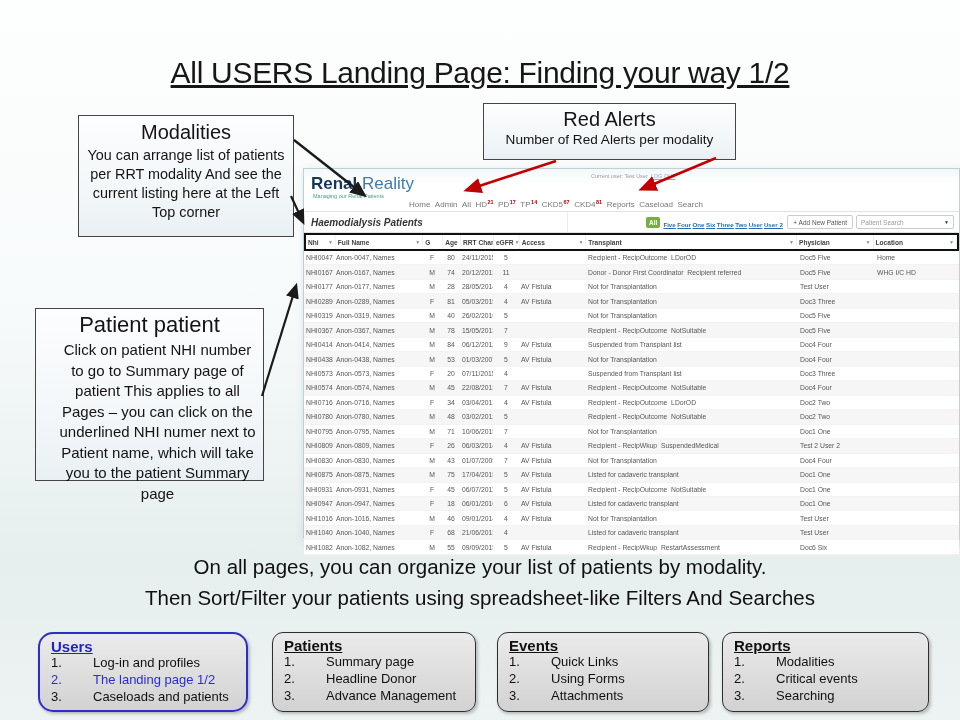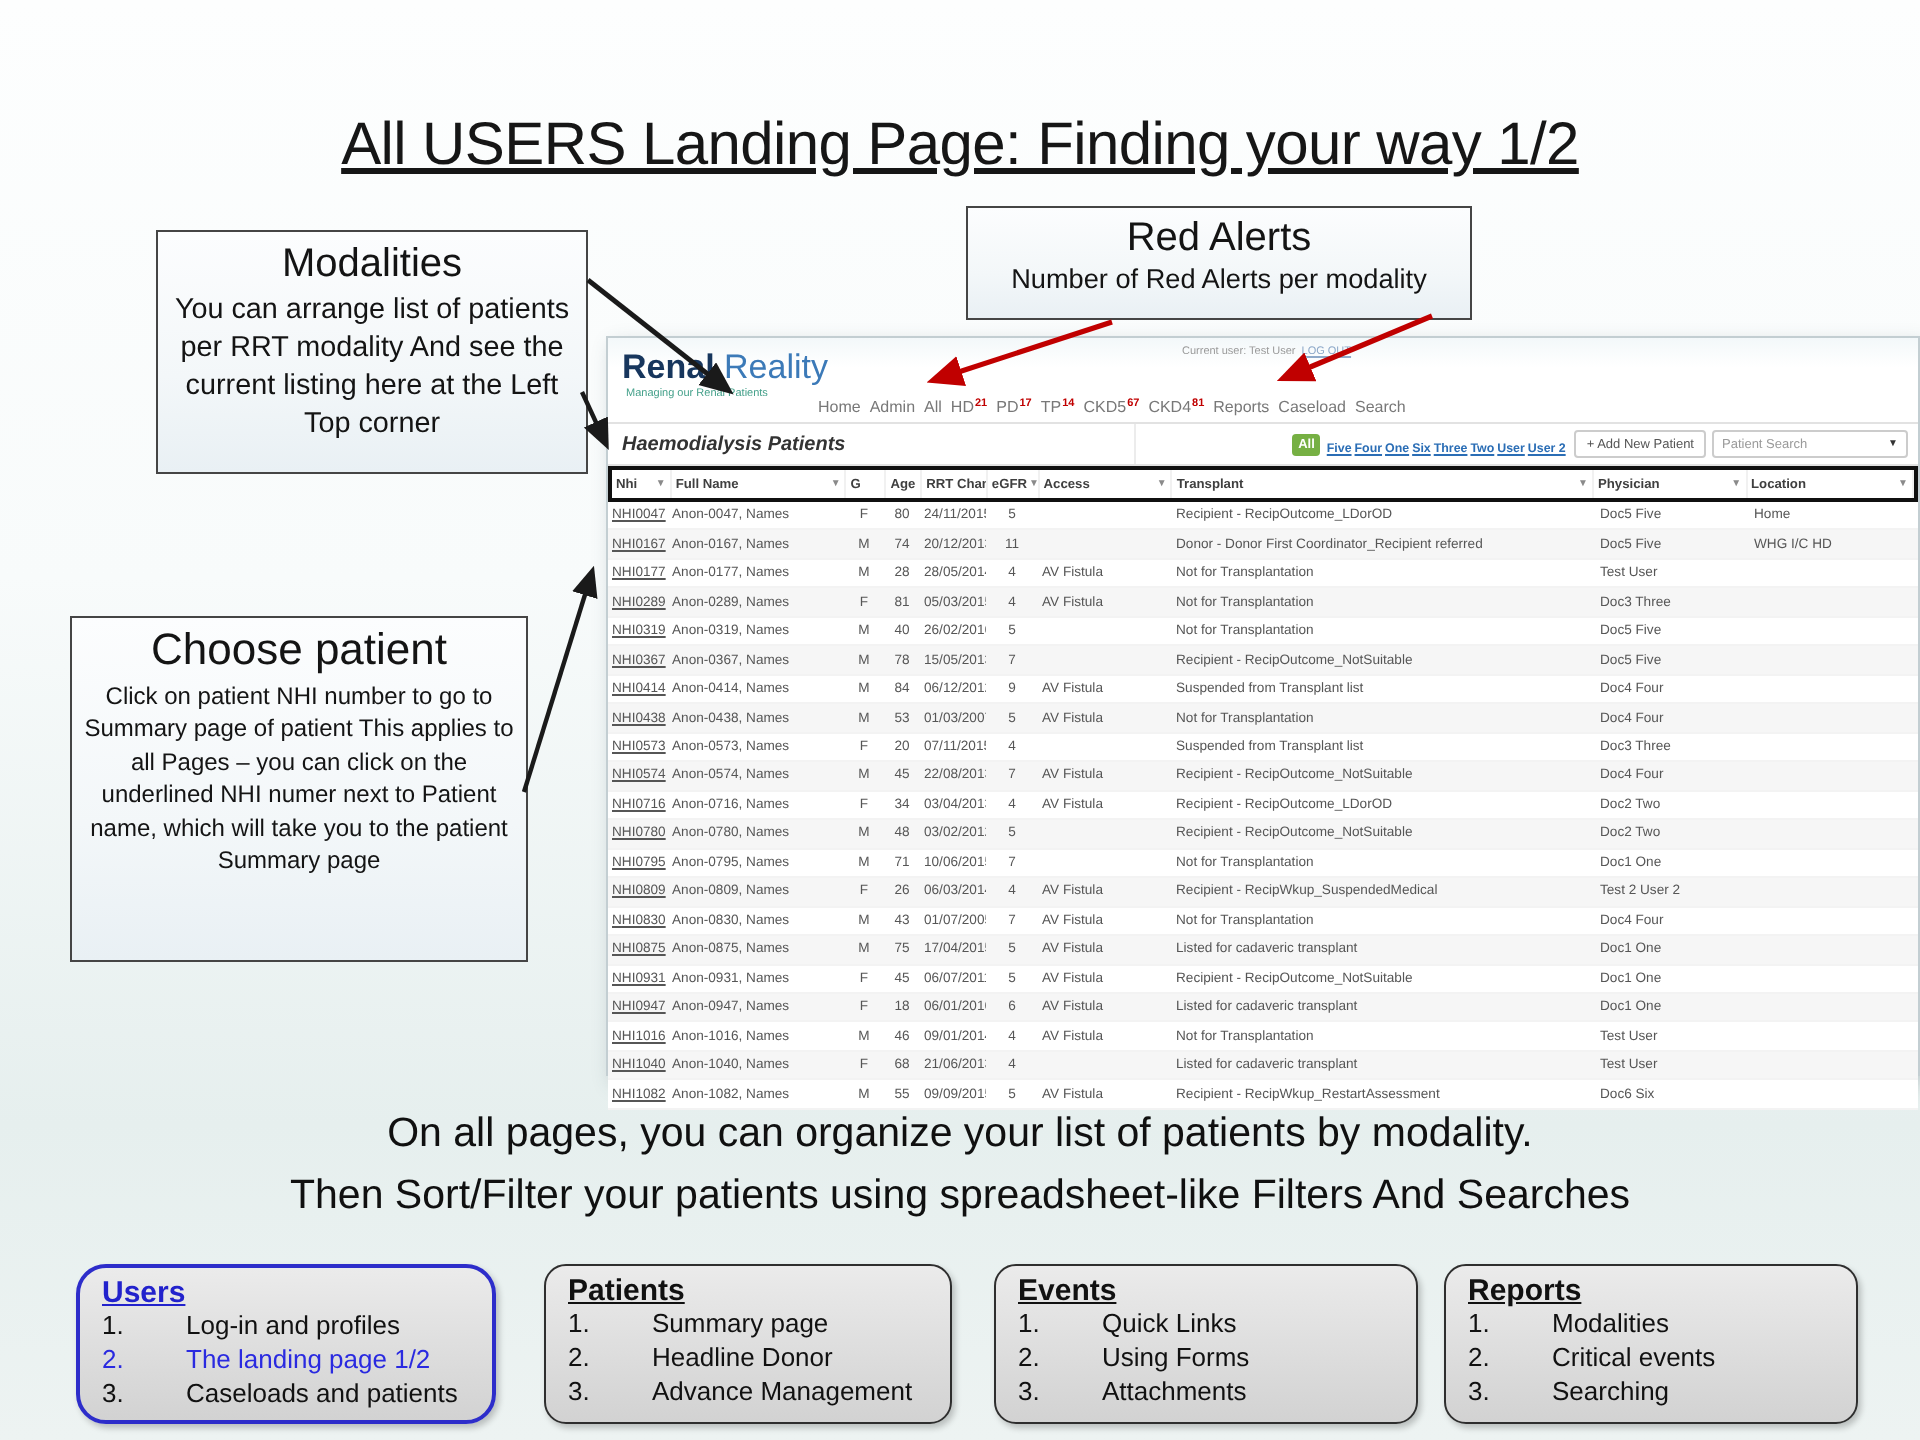--- a/index.html
+++ b/index.html
@@ -17,21 +17,21 @@
   .callout-title{font-weight:500;}
   .callout-body{padding:0 6px;}
   .co-modalities{left:78px;top:115px;width:216px;height:122px;padding-top:5px;}
   .co-modalities .callout-title{font-size:20px;}
   .co-modalities .callout-body{font-size:14.4px;line-height:1.33;margin-top:2px;}
   .co-redalerts{left:483px;top:103px;width:253px;height:57px;padding-top:4px;}
   .co-redalerts .callout-title{font-size:20px;}
   .co-redalerts .callout-body{font-size:13.6px;margin-top:1px;}
   .co-choose{left:35px;top:308px;width:229px;height:173px;padding-top:3px;}
   .co-choose .callout-title{font-size:22px;}
-  .co-choose .callout-body{font-size:12px;line-height:1.37;margin-top:2px;padding:0 4px;}
+  .co-choose .callout-body{font-size:15px;line-height:1.37;margin-top:2px;padding:0 4px;margin-left:16px;}
 
   
   .app{position:absolute;left:303px;top:168px;width:655px;height:368px;background:#fff;
     border:1px solid #c3ced2;box-shadow:3px 4px 9px rgba(70,90,100,.28);box-sizing:content-box;}
   .app-header{position:relative;height:42px;background:linear-gradient(180deg,#f3f8fa 0%,#ffffff 35%);}
   .logo{position:absolute;left:7px;top:6px;line-height:1;}
   .logo-bold{font-size:17px;font-weight:700;color:#17365d;}
   .logo-light{font-size:17px;font-weight:300;color:#3c7ab8;}
   .tagline{font-size:5.5px;color:#44a08a;margin-top:2px;margin-left:2px;}
   .app-nav{position:absolute;left:105px;top:24px;white-space:nowrap;}
@@ -99,21 +99,21 @@
     <div class="callout-title">Modalities</div>
     <div class="callout-body">You can arrange list of patients per RRT modality And see the current listing here at the Left Top corner</div>
   </div>
 
   <div class="callout co-redalerts">
     <div class="callout-title">Red Alerts</div>
     <div class="callout-body">Number of Red Alerts per modality</div>
   </div>
 
   <div class="callout co-choose">
-    <div class="callout-title">Choose patient</div>
+    <div class="callout-title">Patient patient</div>
     <div class="callout-body">Click on patient NHI number to go to Summary page of patient This applies to all Pages – you can click on the underlined NHI numer next to Patient name, which will take you to the patient Summary page</div>
   </div>
 
   <div class="app">
     <div class="app-header">
       <div class="logo">
         <span class="logo-bold">Renal</span><span class="logo-light"> Reality</span>
         <div class="tagline">Managing our Renal Patients</div>
       </div>
       <div class="app-nav" id="app-nav"><span class="nav-item">Home</span><span class="nav-item">Admin</span><span class="nav-item">All</span><span class="nav-item">HD<span class="nav-badge">21</span></span><span class="nav-item">PD<span class="nav-badge">17</span></span><span class="nav-item">TP<span class="nav-badge">14</span></span><span class="nav-item">CKD5<span class="nav-badge">67</span></span><span class="nav-item">CKD4<span class="nav-badge">81</span></span><span class="nav-item">Reports</span><span class="nav-item">Caseload</span><span class="nav-item">Search</span></div>

